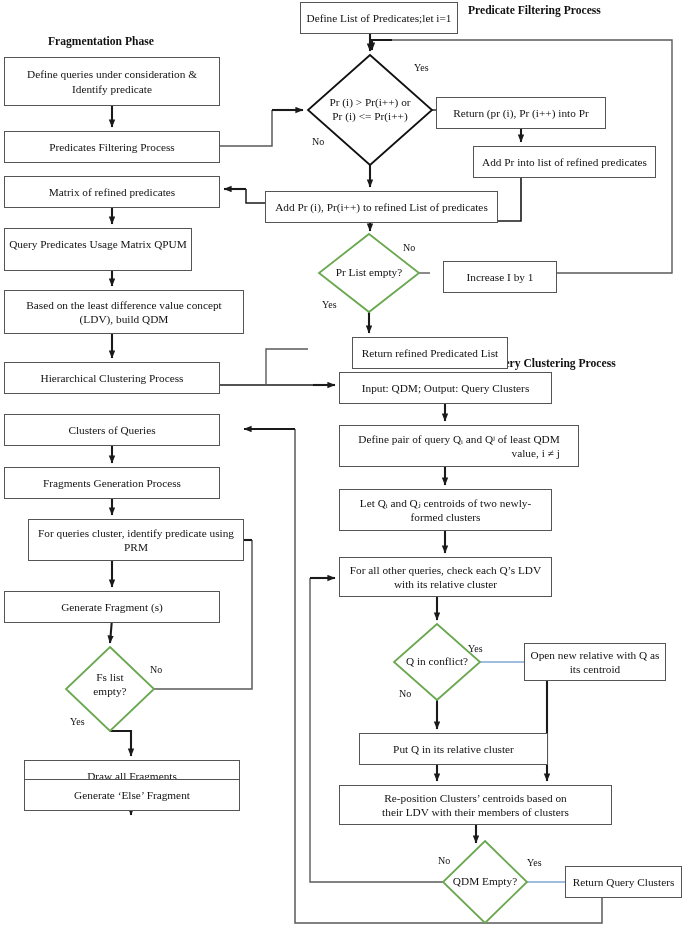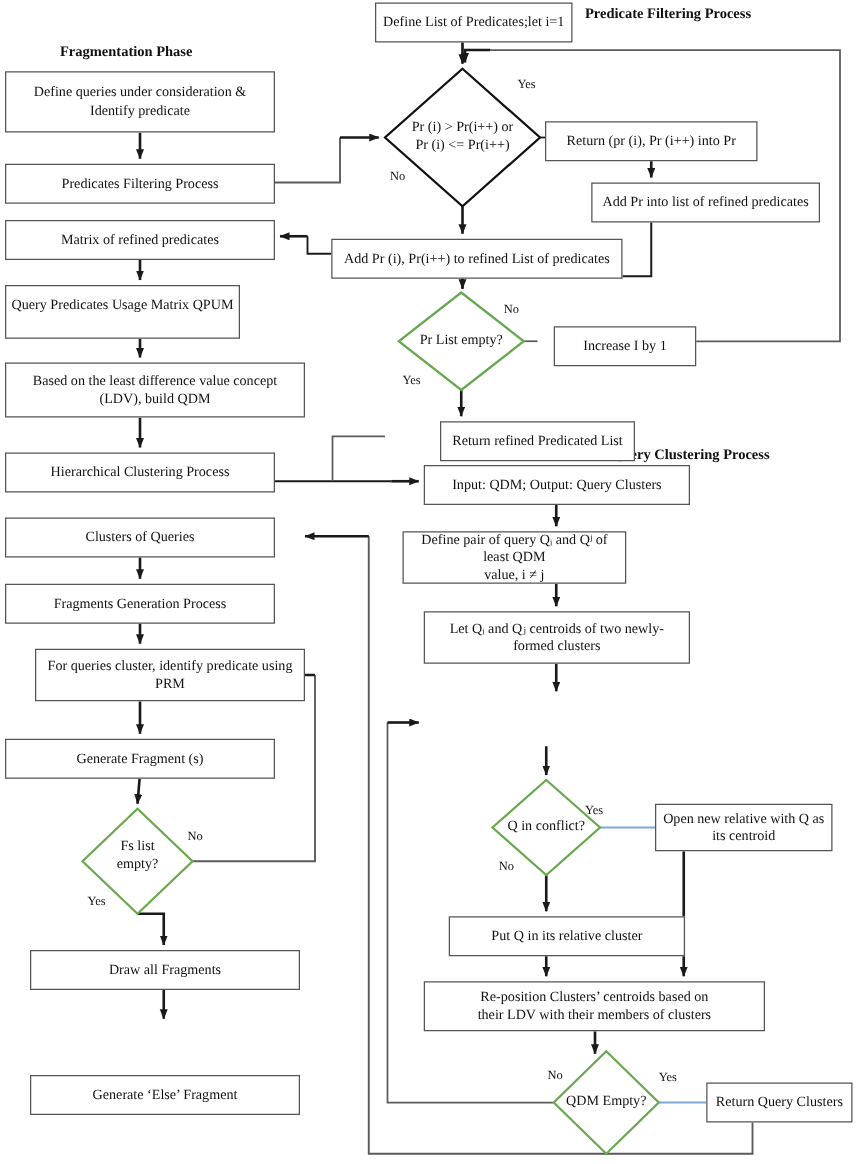--- a/index.html
+++ b/index.html
@@ -126,21 +126,21 @@
   </div>
   <div class="node" style="left:4px;top:519px;width:216px;height:42px;margin-left:24px;">
     <span><span>For queries cluster, identify predicate using</span><br><span>PRM</span></span>
   </div>
   <div class="node" style="left:4px;top:591px;width:216px;height:28px;">
     <span>Generate Fragment (s)</span>
   </div>
   <div class="node" style="left:24px;top:760px;width:216px;height:30px;">
     <span>Draw all Fragments</span>
   </div>
-  <div class="node" style="left:24px;top:860px;width:216px;height:32px;">
+  <div class="node" style="left:24px;top:779px;width:216px;height:32px;">
     <span>Generate ‘Else’ Fragment</span>
   </div>
 
   <div class="node" style="left:300px;top:2px;width:158px;height:20px;">
     <span>Define List of Predicates;let i=1</span>
   </div>
   <div class="node" style="left:436px;top:97px;width:170px;height:26px;">
     <span>Return (pr (i), Pr (i++) into Pr</span>
   </div>
   <div class="node" style="left:473px;top:146px;width:183px;height:24px;">
@@ -151,25 +151,28 @@
   </div>
   <div class="node" style="left:430px;top:261px;width:114px;height:20px;margin-left:13px;">
     <span>Increase I by 1</span>
   </div>
   <div class="node" style="left:308px;top:337px;width:156px;height:24px;margin-left:44px;">
     <span>Return refined Predicated List</span>
   </div>
   <div class="node" style="left:339px;top:372px;width:213px;height:25px;align-items:center;">
     <span>Input: QDM; Output: Query Clusters</span>
   </div>
-  <div class="node" style="left:322px;top:425px;width:179px;height:42px;">
+  <div class="node" style="left:339px;top:425px;width:240px;height:42px;text-align:right;">
     <span><span>Define pair of query Qᵢ and Qʲ of least QDM</span><br><span>value, i ≠ j</span></span>
   </div>
   <div class="node" style="left:339px;top:489px;width:213px;height:42px;">
     <span><span>Let Qᵢ and Qⱼ centroids of two newly-</span><br><span>formed clusters</span></span>
+  </div>
+  <div class="node" style="left:339px;top:557px;width:213px;height:40px;">
+    <span><span>For all other queries, check each Q’s LDV</span><br><span>with its relative cluster</span></span>
   </div>
   <div class="node" style="left:524px;top:643px;width:142px;height:38px;">
     <span><span>Open new relative with Q as</span><br><span>its centroid</span></span>
   </div>
   <div class="node" style="left:339px;top:733px;width:189px;height:24px;margin-left:20px;">
     <span>Put Q in its relative cluster</span>
   </div>
   <div class="node" style="left:339px;top:785px;width:273px;height:40px;">
     <span><span>Re-position Clusters’ centroids based on</span><br><span>their LDV with their members of clusters</span></span>
   </div>

